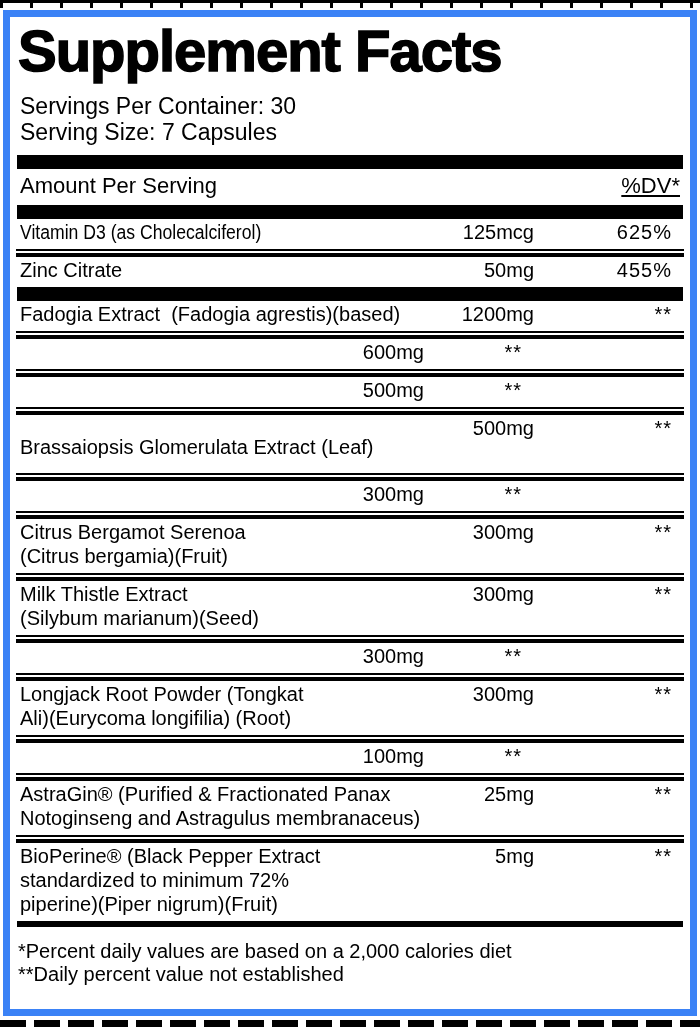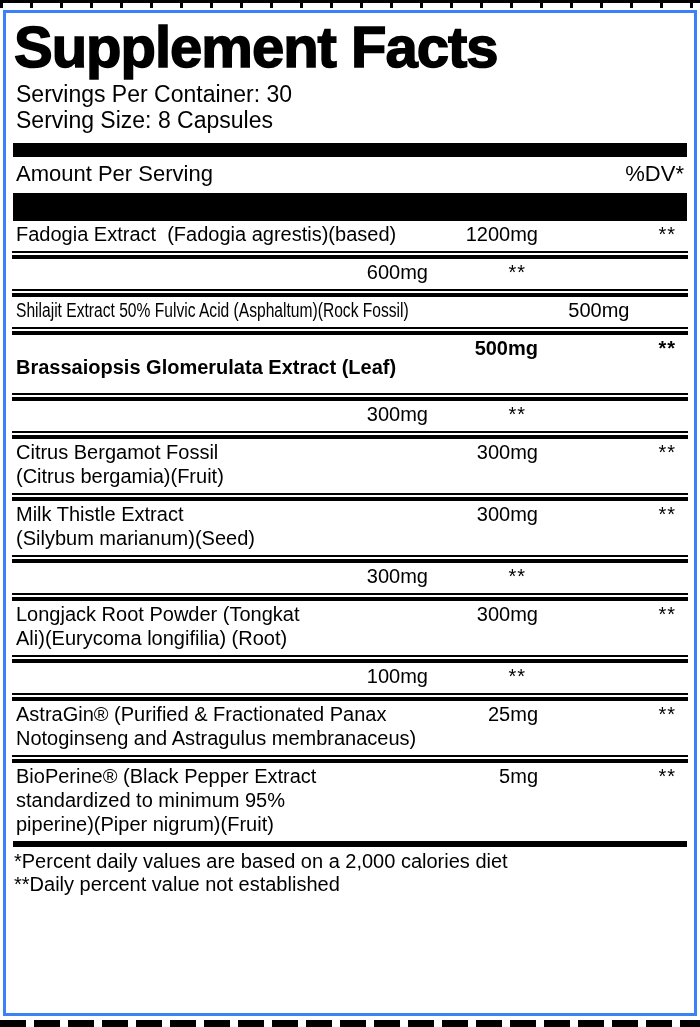--- a/index.html
+++ b/index.html
@@ -16,108 +16,120 @@
       repeating-linear-gradient(90deg,#000 0 3px,transparent 3px 30px),
       linear-gradient(#000 0 3px,transparent 3px);
   }
   .tick-strip.bottom{
     bottom:0;height:9px;
     background:repeating-linear-gradient(90deg,#000 0 26px,transparent 26px 34px);
     background-position:0 2px;background-repeat:repeat-x;background-size:34px 7px;
   }
   .panel{
     position:absolute;left:3px;right:3px;top:10px;bottom:11px;
-    border:3px solid #3b82f6;box-sizing:border-box;
+    border:7px solid #3b82f6;box-sizing:border-box;
     padding:0 6px;background:#fff;
   }
   .title{
     font-size:58px;font-weight:bold;line-height:60px;letter-spacing:-1px;
     margin:4px 0 0 2px;-webkit-text-stroke:1.5px #000;white-space:nowrap;
   }
-  .serv-block{margin:4px 0 0 4px;}
+  .serv-block{margin:12px 0 0 4px;}
   .serv-line{font-size:23px;line-height:26px;}
   .bar{height:14px;background:#000;margin:0 1px;}
   .bar.first{margin-top:10px;}
   .aps-row{
     display:flex;justify-content:space-between;align-items:center;
     font-size:22px;line-height:26px;padding:4px 4px 6px 4px;
   }
-  .aps-dv{padding-right:0px;}
+  .aps-dv{padding-right:0px;text-decoration:underline;}
   .ing-row{
     display:grid;grid-template-columns:1fr 110px 150px;
     font-size:20px;line-height:24px;padding:1px 0 5px 4px;
   }
   .ing-row .name{white-space:pre-wrap;align-self:start;}
   .ing-row .amount{text-align:right;align-self:start;}
   .ing-row .dv{text-align:right;padding-right:12px;align-self:start;letter-spacing:1px;}
-  .ing-row.name-low{min-height:52px;font-weight:bold;}
+  .ing-row.name-low{min-height:52px;}
   .ing-row.name-low .name{align-self:center;padding-top:10px;}
   .condensed{display:inline-block;white-space:nowrap;transform-origin:left center;}
   .double-rule{height:8px;background:linear-gradient(#000 0 2px,#fff 2px 4px,#000 4px 8px);}
   .footnote-rule{height:6px;background:#000;margin:0 1px;}
-  .footnotes{padding:3px 0 0 2px;}
+  .footnotes{padding:3px 0 0 2px;margin-top:10px;}
   .footnote-line{font-size:20px;line-height:23px;}
 </style>
 </head>
 <body>
 
 <div class="tick-strip top"></div>
 
 <div class="panel">
 
   <div class="title">Supplement Facts</div>
 
   <div class="serv-block">
     <div class="serv-line">Servings Per Container: 30</div>
-    <div class="serv-line">Serving Size: 8 Capsules</div>
+    <div class="serv-line">Serving Size: 7 Capsules</div>
   </div>
 
   <div class="bar first"></div>
 
   <div class="aps-row">
     <span>Amount Per Serving</span>
     <span class="aps-dv">%DV*</span>
   </div>
 
   <div class="bar"></div>
 
+  <div id="section-a">
+      <div class="ing-row">
+        <div class="cell name"><span class="condensed" style="transform: scaleX(0.88);">Vitamin D3 (as Cholecalciferol)</span></div>
+        <div class="cell amount">125mcg</div>
+        <div class="cell dv">625%</div>
+      </div>
+      <div class="double-rule"></div>
+      <div class="ing-row">
+        <div class="cell name">Zinc Citrate</div>
+        <div class="cell amount">50mg</div>
+        <div class="cell dv">455%</div>
+      </div>
+    </div>
 
   <div class="bar"></div>
 
   <div id="section-b">
       <div class="ing-row">
         <div class="cell name">Fadogia Extract  (Fadogia agrestis)(based)</div>
         <div class="cell amount">1200mg</div>
         <div class="cell dv">**</div>
       </div>
       <div class="double-rule"></div>
       <div class="ing-row">
         <div class="cell amount">600mg</div>
         <div class="cell dv">**</div>
       </div>
       <div class="double-rule"></div>
       <div class="ing-row">
-        <div class="cell name"><span class="condensed" style="transform: scaleX(0.78);">Shilajit Extract 50% Fulvic Acid (Asphaltum)(Rock Fossil)</span></div>
         <div class="cell amount">500mg</div>
         <div class="cell dv">**</div>
       </div>
       <div class="double-rule"></div>
       <div class="ing-row name-low">
         <div class="cell name">Brassaiopsis Glomerulata Extract (Leaf)</div>
         <div class="cell amount">500mg</div>
         <div class="cell dv">**</div>
       </div>
       <div class="double-rule"></div>
       <div class="ing-row">
         <div class="cell amount">300mg</div>
         <div class="cell dv">**</div>
       </div>
       <div class="double-rule"></div>
       <div class="ing-row">
-        <div class="cell name">Citrus Bergamot Fossil
+        <div class="cell name">Citrus Bergamot Serenoa
 (Citrus bergamia)(Fruit)</div>
         <div class="cell amount">300mg</div>
         <div class="cell dv">**</div>
       </div>
       <div class="double-rule"></div>
       <div class="ing-row">
         <div class="cell name">Milk Thistle Extract
 (Silybum marianum)(Seed)</div>
         <div class="cell amount">300mg</div>
         <div class="cell dv">**</div>
@@ -142,21 +154,21 @@
       <div class="double-rule"></div>
       <div class="ing-row">
         <div class="cell name">AstraGin® (Purified &amp; Fractionated Panax
 Notoginseng and Astragulus membranaceus)</div>
         <div class="cell amount">25mg</div>
         <div class="cell dv">**</div>
       </div>
       <div class="double-rule"></div>
       <div class="ing-row">
         <div class="cell name">BioPerine® (Black Pepper Extract
-standardized to minimum 95%
+standardized to minimum 72%
 piperine)(Piper nigrum)(Fruit)</div>
         <div class="cell amount">5mg</div>
         <div class="cell dv">**</div>
       </div>
     </div>
 
   <div class="footnote-rule"></div>
 
   <div class="footnotes">
     <div class="footnote-line">*Percent daily values are based on a 2,000 calories diet</div>

